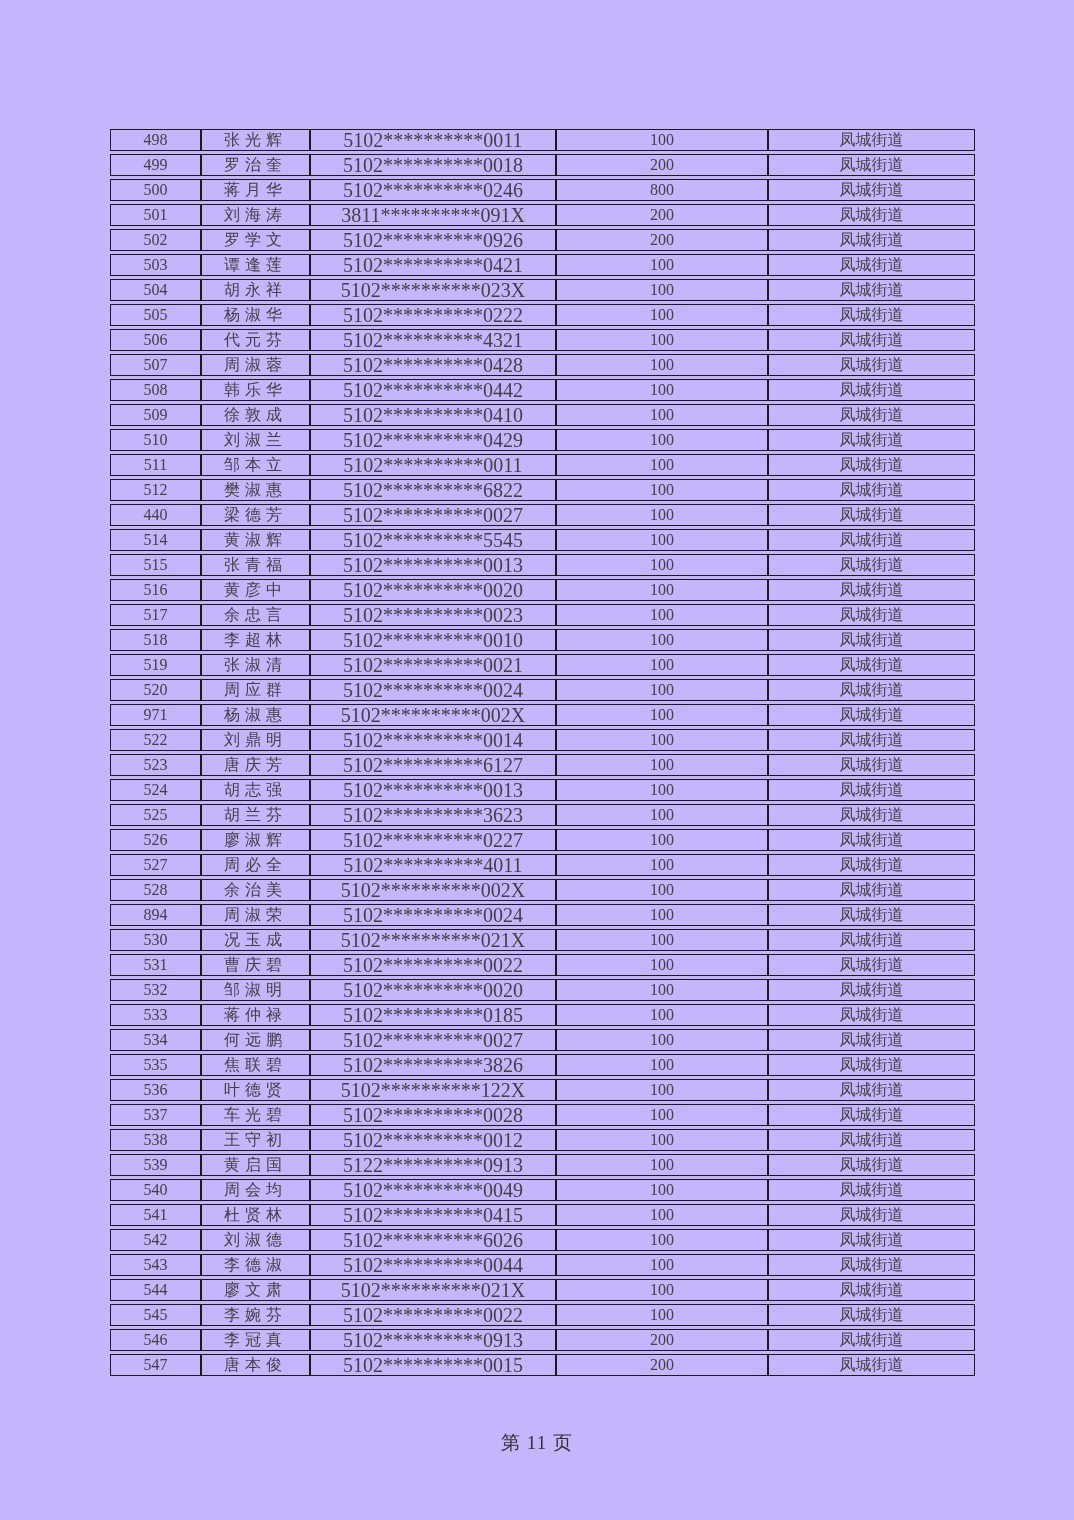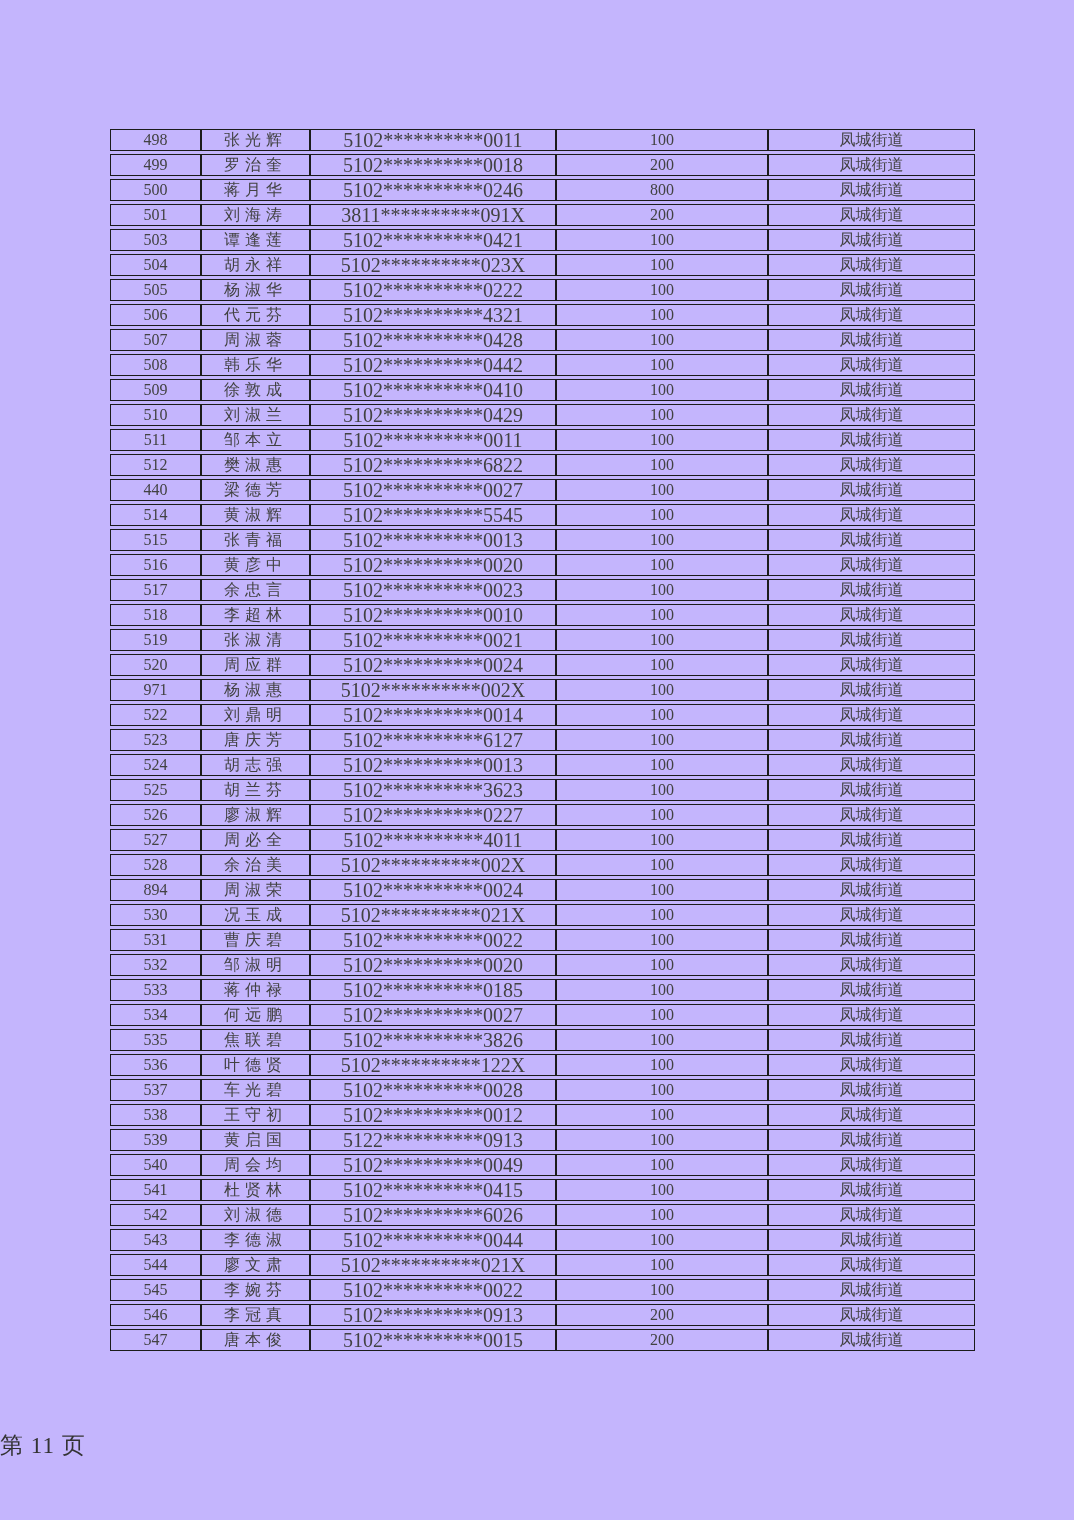--- a/index.html
+++ b/index.html
@@ -40,21 +40,22 @@
     letter-spacing: 5px;
   }
   table.roster td.idnum {
     font-size: 20px;
   }
   .footer {
     position: absolute;
     left: 0;
     top: 1430px;
     width: 100%;
-    font-size: 23px;
+    text-align: center;
+    font-size: 19px;
     color: #333333;
     letter-spacing: 1px;
   }
 </style>
 </head>
 <body>
 
 <div class="page">
 
   <table class="roster">
@@ -88,20 +89,27 @@
           <td>凤城街道</td>
         </tr>
         <tr>
           <td>501</td>
           <td class="name">刘海涛</td>
           <td class="idnum">3811**********091X</td>
           <td>200</td>
           <td>凤城街道</td>
         </tr>
         <tr>
+          <td>502</td>
+          <td class="name">罗学文</td>
+          <td class="idnum">5102**********0926</td>
+          <td>200</td>
+          <td>凤城街道</td>
+        </tr>
+        <tr>
           <td>503</td>
           <td class="name">谭逢莲</td>
           <td class="idnum">5102**********0421</td>
           <td>100</td>
           <td>凤城街道</td>
         </tr>
         <tr>
           <td>504</td>
           <td class="name">胡永祥</td>
           <td class="idnum">5102**********023X</td>

